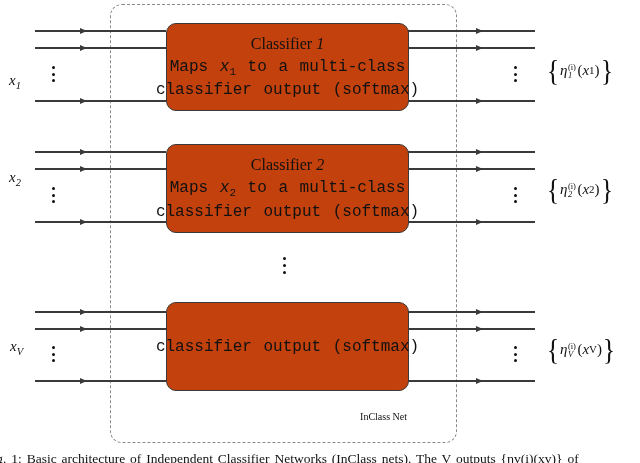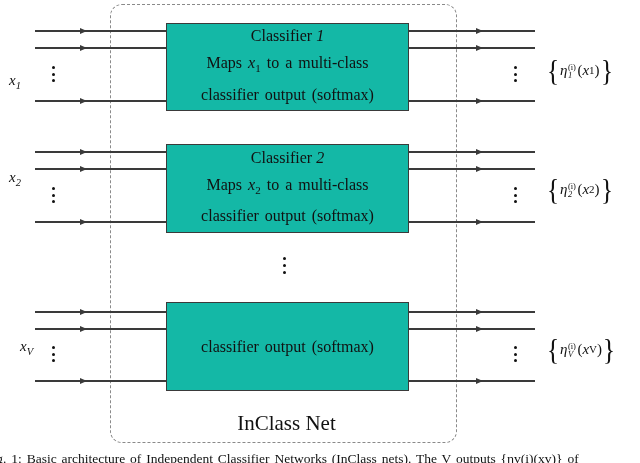--- a/index.html
+++ b/index.html
@@ -19,42 +19,42 @@
     position:absolute;width:0;height:0;
     border-top:3.2px solid transparent;border-bottom:3.2px solid transparent;
     border-left:7px solid #3a3a3a;
   }
   .in-arrow{left:80px;}
   .out-arrow{left:476px;}
   .vdots{position:absolute;display:flex;flex-direction:column;align-items:center;gap:3.6px;}
   .vdots i{width:3.1px;height:3.1px;background:#111;border-radius:50%;}
   .clf-box{
     position:absolute;left:166px;width:241px;
-    border:1.4px solid #3a3a3a;border-radius:0;background:#14b8a6;
+    border:1.4px solid #3a3a3a;border-radius:10px;background:#c2410c;
     display:flex;flex-direction:column;align-items:center;justify-content:center;
     font-size:16px;text-align:center;
   }
   .box-title{margin-bottom:5px;white-space:nowrap;}
-  .box-body{line-height:25px;word-spacing:2px;white-space:nowrap;}
+  .box-body{line-height:18px;word-spacing:2px;white-space:nowrap;font-family:Liberation Mono, monospace;}
   .box-body .mvar, .box-title .tvar, .left-label, .math-var{font-style:italic;}
   sub{font-size:11px;}
   .left-label{position:absolute;font-size:15px;}
   .left-label sub{font-size:10.5px;}
   .out-label{
     position:absolute;left:546px;height:34px;
     display:flex;align-items:center;font-size:15px;white-space:nowrap;
   }
   .brace{font-size:29px;font-weight:300;line-height:1;transform:scaleX(0.9);}
   .eta{font-style:italic;}
   .supsub{
     display:inline-flex;flex-direction:column;align-items:flex-start;
     font-size:8.5px;line-height:8px;margin:0 1.5px 0 0.5px;transform:translateY(1px);
   }
   .supsub .sub{font-style:italic;}
-  .net-label{position:absolute;left:166px;top:411px;width:241px;text-align:center;font-size:21px;}
+  .net-label{position:absolute;left:166px;top:411px;width:241px;text-align:right;font-size:10px;}
   .caption{
     position:absolute;left:-15px;top:451px;font-size:13.5px;
     white-space:nowrap;word-spacing:1.5px;color:#111;
   }
 </style>
 </head>
 <body>
 
 <div id="stage">
 
@@ -162,21 +162,21 @@
   <div class="arrow in-arrow" style="top:309px"></div>
   <div class="arrow in-arrow" style="top:326px"></div>
   <div class="arrow in-arrow" style="top:378px"></div>
   <div class="line out-line" style="top:311px"></div>
   <div class="line out-line" style="top:328px"></div>
   <div class="line out-line" style="top:380px"></div>
   <div class="arrow out-arrow" style="top:309px"></div>
   <div class="arrow out-arrow" style="top:326px"></div>
   <div class="arrow out-arrow" style="top:378px"></div>
 
-  <div class="left-label" style="left:20px;top:338px"><span>x</span><sub>V</sub></div>
+  <div class="left-label" style="left:10px;top:338px"><span>x</span><sub>V</sub></div>
   <div class="vdots" style="left:52px;top:346px">
       <i></i>
       <i></i>
       <i></i>
     </div>
   <div class="vdots" style="left:514px;top:346px">
       <i></i>
       <i></i>
       <i></i>
     </div>

